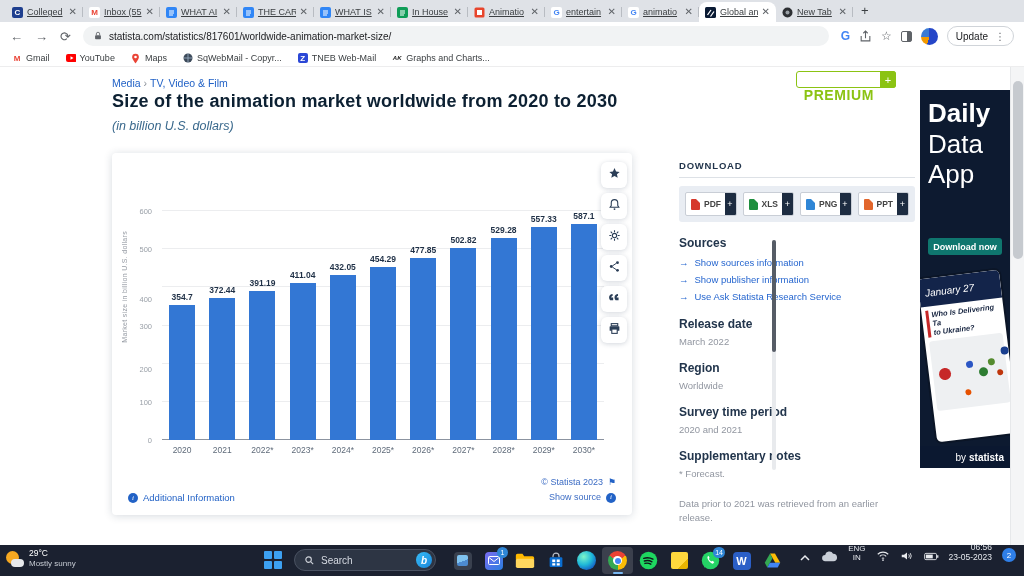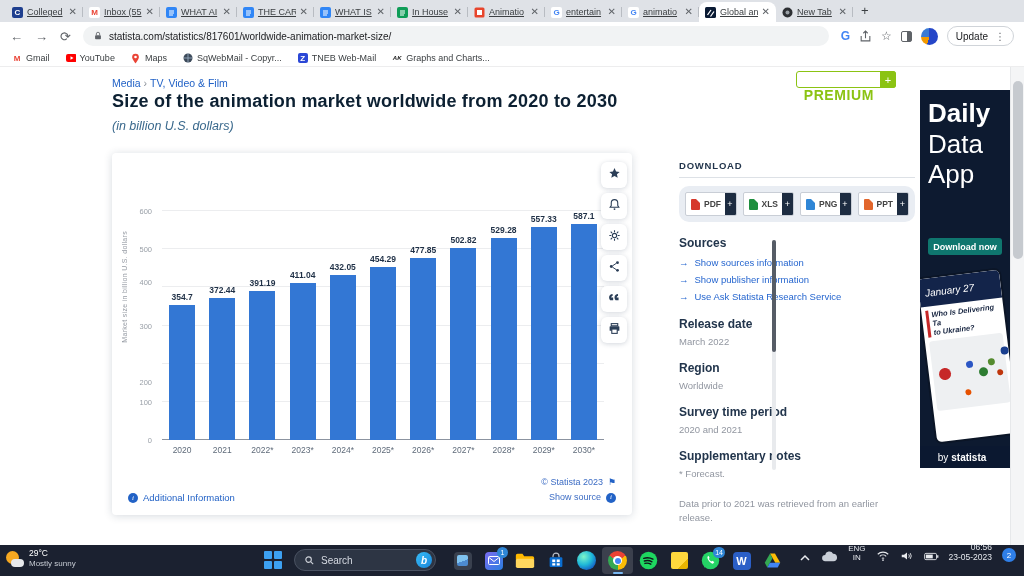--- a/index.html
+++ b/index.html
@@ -61,21 +61,21 @@
   .card-foot-right { position:absolute; right:16px; bottom:10px; text-align:right; font-size:9px; color:#3c6cc4; line-height:15px; }
   .card-foot-right .row { display:flex; align-items:center; justify-content:flex-end; gap:5px; }
 
   
   .rail { position:absolute; left:601px; top:95px; display:flex; flex-direction:column; gap:5px; }
   .rail-btn { width:26px; height:26px; background:#fff; border-radius:6px; box-shadow:0 1px 5px rgba(30,50,80,.2); display:flex; align-items:center; justify-content:center; cursor:pointer; }
 
   
   .meta { position:absolute; left:650px; top:93px; width:236px;margin-left:29px; }
   .dl-head { font-size:9.5px; font-weight:bold; letter-spacing:.8px; color:#22354c; padding-bottom:6px; border-bottom:1px solid #dde1e6; }
-  .dl-box { margin-top:8px; background:#e9edf3; border-radius:10px; padding:6px; display:flex; gap:6px; }
+  .dl-box { margin-top:8px; background:#e9edf3; border-radius:3px; padding:6px; display:flex; gap:6px; }
   .dl-btn { flex:1; background:#fff; border:1px solid #c9ced6; border-radius:2px; height:24px; display:flex; align-items:center; cursor:pointer; overflow:hidden; }
   .dl-doc { width:9px; height:11px; border-radius:1px; margin:0 4px 0 5px; position:relative; }
   .dl-doc::after { content:""; position:absolute; right:0; top:0; border:2px solid #fff; border-left-color:transparent; border-bottom-color:transparent; }
   .dl-lbl { flex:1; font-size:8.5px; font-weight:bold; color:#444; }
   .dl-plus { width:11px; align-self:stretch; background:#1d2c41; color:#fff; font-size:9px; display:flex; align-items:center; justify-content:center; }
   .meta-body { margin-top:14px; }
   .meta h3 { font-size:12px; font-weight:bold; color:#22354c; margin:12px 0 4px; }
   .meta h3:first-child { margin-top:0; }
   .meta .val { font-size:9.5px; color:#9196a0; line-height:14px; }
   .src-link { display:flex; gap:6px; font-size:9.5px; color:#2666cf; line-height:17px; cursor:pointer; }
@@ -88,21 +88,21 @@
   .ad .l1 { font-size:26px; font-weight:bold; color:#fff; margin:8px 0 0 8px; }
   .ad .l2,.ad .l3 { font-size:26px; font-weight:normal; color:#fff; margin-left:8px; line-height:30px; }
   .ad-btn { position:absolute; left:8px; top:148px; width:74px; height:17px; background:#0f766e; border-radius:3px; color:#fff; font-size:9px; font-weight:bold; display:flex; align-items:center; justify-content:center; cursor:pointer; }
   .phone { position:absolute; left:5px; top:182px; width:86px; height:168px; background:#fff; border:2px solid #0b1526; border-radius:7px; transform:rotate(-7deg); overflow:hidden; }
   .phone-top { height:28px; background:#13244a; color:#fff; font-style:italic; font-size:10px; display:flex; align-items:center; padding-left:6px; }
   .phone-head { display:flex; margin:4px 4px 0; }
   .phone-head .bar { width:3px; background:#c62828; margin-right:3px; }
   .phone-head .txt { font-size:7.5px; font-weight:bold; font-style:italic; color:#15233f; line-height:9px; }
   .phone-map { position:relative; margin:4px 4px 0; height:70px; background:#eef0f2; border-radius:3px; }
   .dot { position:absolute; border-radius:50%; }
-  .ad-bottom { position:absolute; left:0; bottom:0; width:90px; height:22px; background:#0b1830; color:#fff; font-size:10px; display:flex; align-items:center; justify-content:center; padding-right:6px; }
+  .ad-bottom { position:absolute; left:0; bottom:0; width:90px; height:22px; background:#0b1830; color:#fff; font-size:10px; display:flex; align-items:center; justify-content:flex-end; padding-right:6px; }
   .ad-bottom b { margin-left:3px; }
 
   
   .pg-sb { position:absolute; left:1010px; top:0; width:14px; height:478px; background:#f4f5f6; border-left:1px solid #e6e8ea; }
   .pg-thumb { position:absolute; left:2px; top:14px; width:10px; height:178px; background:#c6cacf; border-radius:5px; }
 
   
   .taskbar { position:absolute; left:0; top:545px; width:1024px; height:31px; background:#1b2130; display:flex; align-items:center; }
   .weather { position:absolute; left:6px; top:3px; display:flex; align-items:center; gap:5px; cursor:pointer; }
   .sun { width:18px; height:18px; position:relative; }
@@ -320,23 +320,23 @@
     </div>
 
     <div class="page-title">Size of the animation market worldwide from 2020 to 2030</div>
     <div class="page-sub">(in billion U.S. dollars)</div>
 
     <div class="card">
       <div class="ytitle">Market size in billion U.S. dollars</div>
       <div class="yticks" id="yticks">
           <span style="top: 225px;">0</span>
           <span style="top: 186.833px;">100</span>
-          <span style="top: 167px;">200</span>
+          <span style="top: 154px;">200</span>
           <span style="top: 110.5px;">300</span>
-          <span style="top: 67px;">400</span>
+          <span style="top: 84px;">400</span>
           <span style="top: 34.1667px;">500</span>
           <span style="top: -4px;">600</span>
         </div>
       <div class="plot">
         <div id="gridlines">
             <div class="gridline base" style="bottom: 0px;"></div>
             <div class="gridline" style="bottom: 38.1667px;"></div>
             <div class="gridline" style="bottom: 76.3333px;"></div>
             <div class="gridline" style="bottom: 114.5px;"></div>
             <div class="gridline" style="bottom: 152.667px;"></div>

